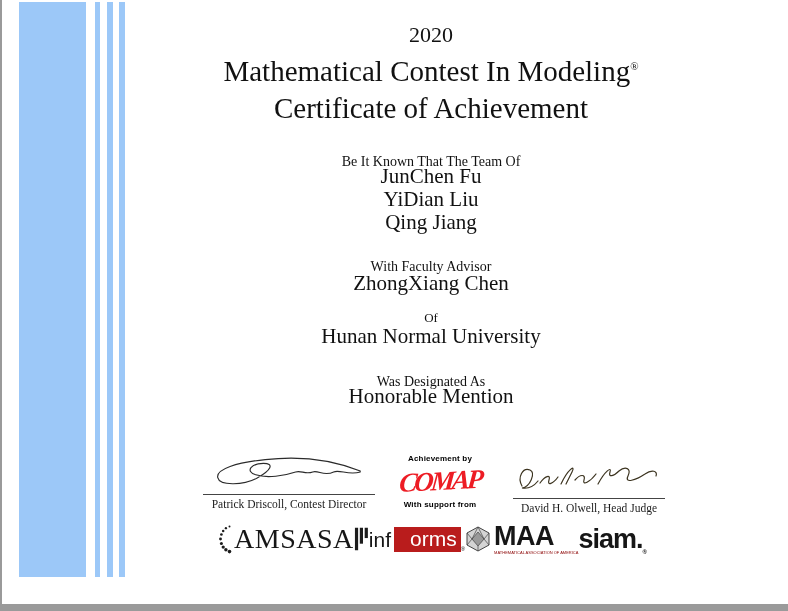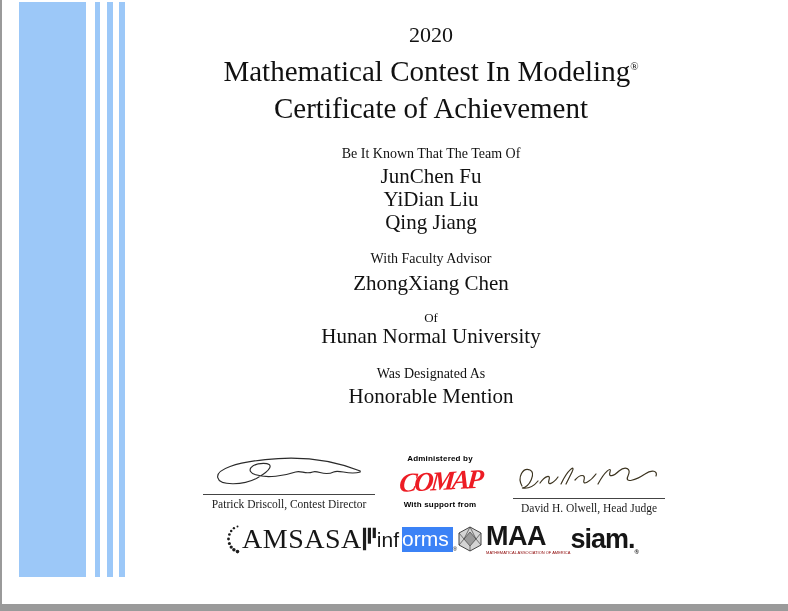--- a/index.html
+++ b/index.html
@@ -21,21 +21,21 @@
 
   
   .content { position:absolute; left:78px; top:0; width:706px; text-align:center; color:#111; }
   .content .abs { position:absolute; left:0; right:0; }
 
   .year   { top:22px;  font-size:22px; }
   .title  { top:55px;  font-size:29px; }
   .title .reg { font-size:11px; vertical-align:super; }
   .subtitle { top:92px; font-size:29px; }
 
-  .small-label { font-size:14px; }
+  .small-label { font-size:14px;margin-top:8px; }
   .team-intro { top:146px; }
   .members { top:165px; font-size:21px; line-height:23px; }
   .advisor-label { top:251px; }
   .advisor-name { top:271px; font-size:21px; }
   .of-label { top:310px; font-size:13px; }
   .institution { top:324px; font-size:21px; }
   .designation-label { top:366px; }
   .designation { top:384px; font-size:21px; }
 
   
@@ -51,21 +51,21 @@
     font-size:27px; letter-spacing:-3px; transform:skewX(-8deg) rotate(-3deg);
     line-height:32px; margin:2px 0 3px 0;
   }
 
   
   .logos { position:absolute; left:78px; top:518px; width:706px; height:42px;
            display:flex; justify-content:center; align-items:center; color:#161616; }
   .logo-group { display:flex; align-items:center; }
   .ams-text, .asa-text { font-family:"Liberation Serif",serif; font-size:28px; letter-spacing:0.5px; }
   .informs { font-family:"Liberation Sans",sans-serif; font-weight:normal; font-size:21px; display:flex; align-items:flex-end; }
-  .informs .box { background:#3b82f6; color:#fff; padding:0 4px 1px 0; margin-left:3px; }
+  .informs .box { background:#b91c1c; color:#fff; padding:0 4px 1px 16px; margin-left:3px; }
   .informs .reg-sub { font-size:6px; align-self:flex-end; }
   .maa-wrap { display:flex; align-items:center; gap:3px; }
   .maa-col { display:flex; flex-direction:column; line-height:1; }
   .maa-text { font-family:"Liberation Sans",sans-serif; font-weight:bold; font-size:27px; letter-spacing:-0.5px; }
   .maa-caption { font-size:4px; color:#8b0000; font-family:"Liberation Sans",sans-serif; white-space:nowrap; margin-top:1px; }
   .siam { font-family:"Liberation Sans",sans-serif; font-weight:bold; font-size:27px; letter-spacing:-1px; display:flex; }
   .siam .reg-sub { font-size:6px; align-self:flex-end; }
 </style>
 </head>
 <body>
@@ -106,21 +106,21 @@
 
   <div class="sig-left">
     <svg width="170" height="38" viewBox="0 0 170 40">
       <path d="M160 20 C130 8 95 4 60 8 C30 11 8 18 10 27 C12 36 38 35 52 27 C66 19 70 12 58 12 C46 12 38 20 50 24 C62 28 80 25 92 21 C98 19 102 24 110 21 C116 19 122 26 132 21 C138 18 148 25 160 21" fill="none" stroke="#2b2b2b" stroke-width="1.2" stroke-linecap="round"></path>
     </svg>
     <div class="sig-rule"></div>
     <div class="sig-label">Patrick Driscoll, Contest Director</div>
   </div>
 
   <div class="comap-block">
-    <div class="tiny-bold">Administered by</div>
+    <div class="tiny-bold">Achievement by</div>
     <div class="comap-logo">COMAP</div>
     <div class="tiny-bold">With support from</div>
   </div>
 
   <div class="sig-right">
     <svg width="150" height="32" viewBox="0 0 150 32">
       <path d="M8 24 C3 15 9 5 16 8 C22 11 16 25 8 26 C14 27 20 24 24 19 M26 21 C31 14 37 12 35 18 C33 24 39 22 44 15 M47 22 C54 7 62 2 58 10 L52 22 M61 18 C66 12 72 12 70 18 C68 24 76 20 82 12 M84 22 C91 9 98 4 96 10 C94 16 100 14 105 9 C111 4 118 6 114 14 C110 22 122 18 131 12 C138 7 144 9 142 14" fill="none" stroke="#3c3420" stroke-width="1.2" stroke-linecap="round"></path>
     </svg>
     <div class="sig-rule"></div>
     <div class="sig-label">David H. Olwell, Head Judge</div>

